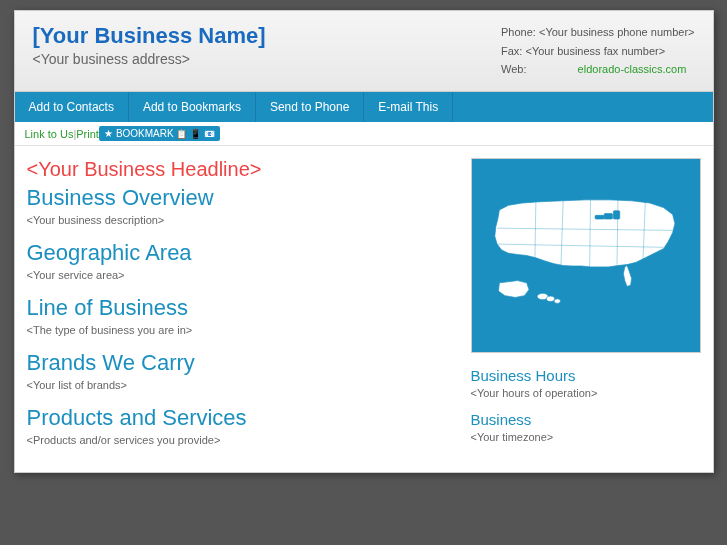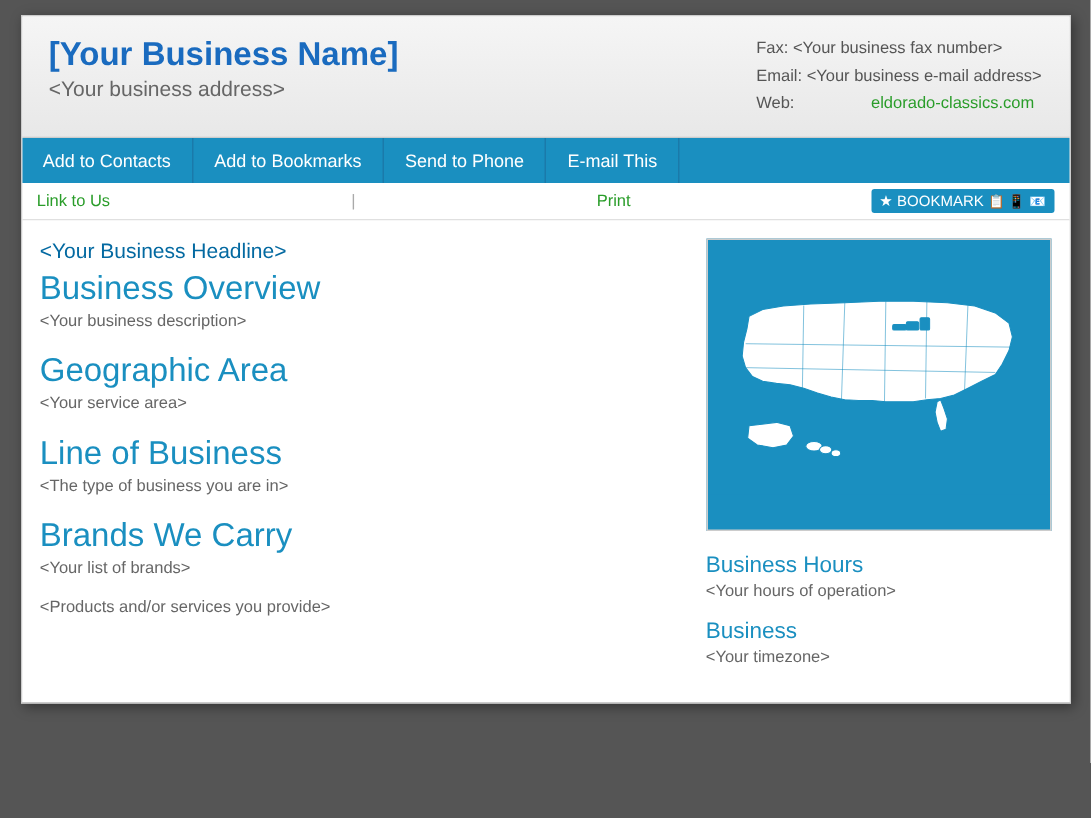--- a/index.html
+++ b/index.html
@@ -60,21 +60,21 @@
       text-decoration: none;
       font-size: 12px;
       padding: 8px 14px;
       display: block;
       border-right: 1px solid #1a7aaa;
       white-space: nowrap;
     }
     
     .utility-bar {
       display: flex;
-      justify-content: space-between;
+      justify-content: flex-start;
       align-items: center;
       padding: 4px 10px;
       background: #fff;
       border-bottom: 1px solid #e0e0e0;
     }
     .utility-bar a {
       color: #2a9d2a;
       text-decoration: none;
       font-size: 11px;
     }
@@ -100,22 +100,22 @@
       background: #fff;
     }
     .content-left {
       flex: 1;
     }
     .content-right {
       width: 230px;
       flex-shrink: 0;
     }
     .headline {
-      font-size: 14px;
-      color: #0369a1;
+      font-size: 20px;
+      color: #ef4444;
       margin-bottom: 4px;
     }
     .section-title {
       font-size: 22px;
       color: #1a8fc0;
       margin-bottom: 3px;
     }
     .section-desc {
       font-size: 11px;
       color: #666;
@@ -151,22 +151,22 @@
 <body>
 
 <div class="page-wrapper">
 
   <div class="header">
     <div class="header-left">
       <div class="business-name">[Your Business Name]</div>
       <div class="business-address">&lt;Your business address&gt;</div>
     </div>
     <div class="header-right">
+      <div>Phone: &lt;Your business phone number&gt;</div>
       <div>Fax: &lt;Your business fax number&gt;</div>
-      <div>Email: &lt;Your business e-mail address&gt;</div>
       <div>
         <span>Web:</span>
         <a class="web-link" href="#">eldorado-classics.com</a>
       </div>
     </div>
   </div>
 
   <nav class="navbar">
     <a href="#">Add to Contacts</a>
     <a href="#">Add to Bookmarks</a>
@@ -204,20 +204,21 @@
         <div class="section-title">Line of Business</div>
         <div class="section-desc">&lt;The type of business you are in&gt;</div>
       </div>
 
       <div>
         <div class="section-title">Brands We Carry</div>
         <div class="section-desc">&lt;Your list of brands&gt;</div>
       </div>
 
       <div>
+        <div class="section-title">Products and Services</div>
         <div class="section-desc">&lt;Products and/or services you provide&gt;</div>
       </div>
     </div>
 
     <div class="content-right">
 
       <div class="map-container">
         <svg viewBox="0 0 500 320" xmlns="http://www.w3.org/2000/svg">
           <rect width="500" height="320" fill="#1a8fc0"></rect>
 

